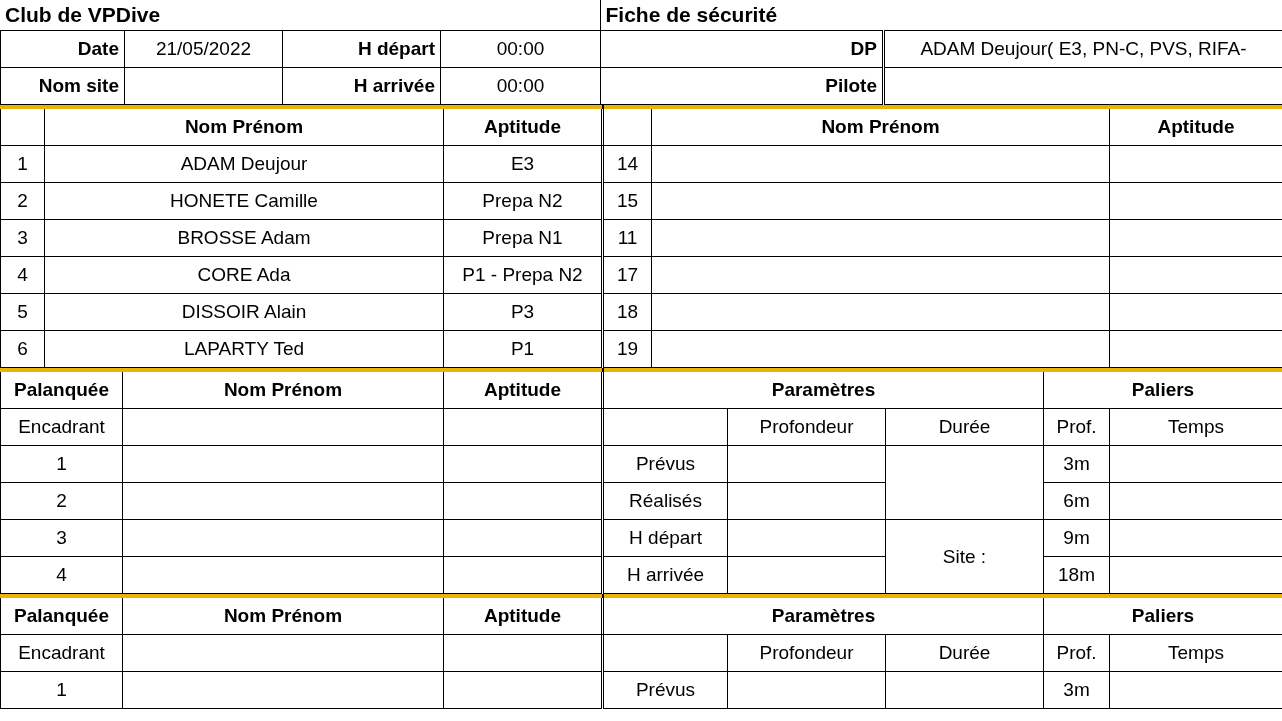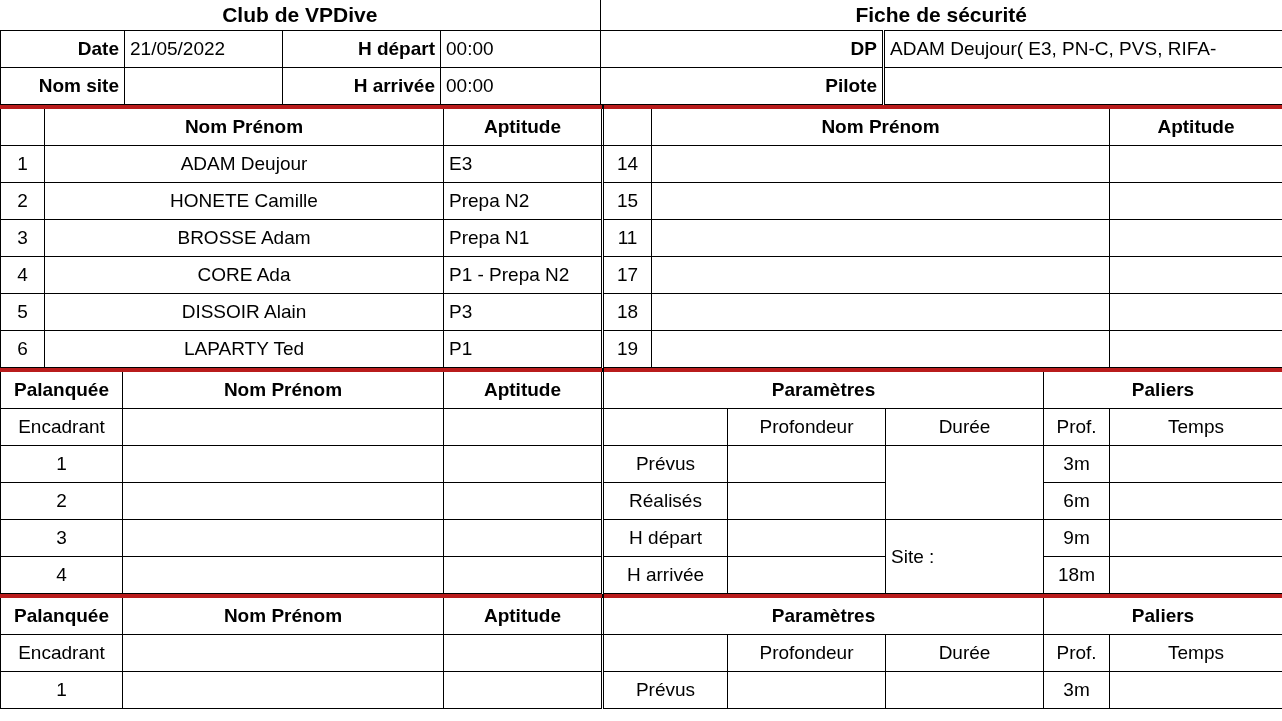--- a/index.html
+++ b/index.html
@@ -29,31 +29,31 @@
     height: 36px;
     padding: 0 5px;
     vertical-align: middle;
     white-space: nowrap;
     overflow: hidden;
   }
   .noborder { border: none; }
   .b { font-weight: bold; }
   .c { text-align: center; }
   .r { text-align: right; }
-  .l { text-align: left; }
+  .l { text-align: center; }
   .title-row td {
     border: none;
     font-size: 21px;
     font-weight: bold;
-    text-align: center;
+    text-align: left;
     height: 30px;
   }
   .title-sep { border-right: 1px solid #000 !important; }
   .secthead td { font-weight: bold; text-align: center; }
-  .hdr-thick td { border-top: 4px solid #b91c1c; border-bottom: 1px solid #000; }
+  .hdr-thick td { border-top: 4px solid #eab308; border-bottom: 1px solid #000; }
 </style>
 </head>
 <body>
 
 <div class="sheet">
 
   <table>
     <colgroup>
       <col style="width:600px">
       <col style="width:682px">

